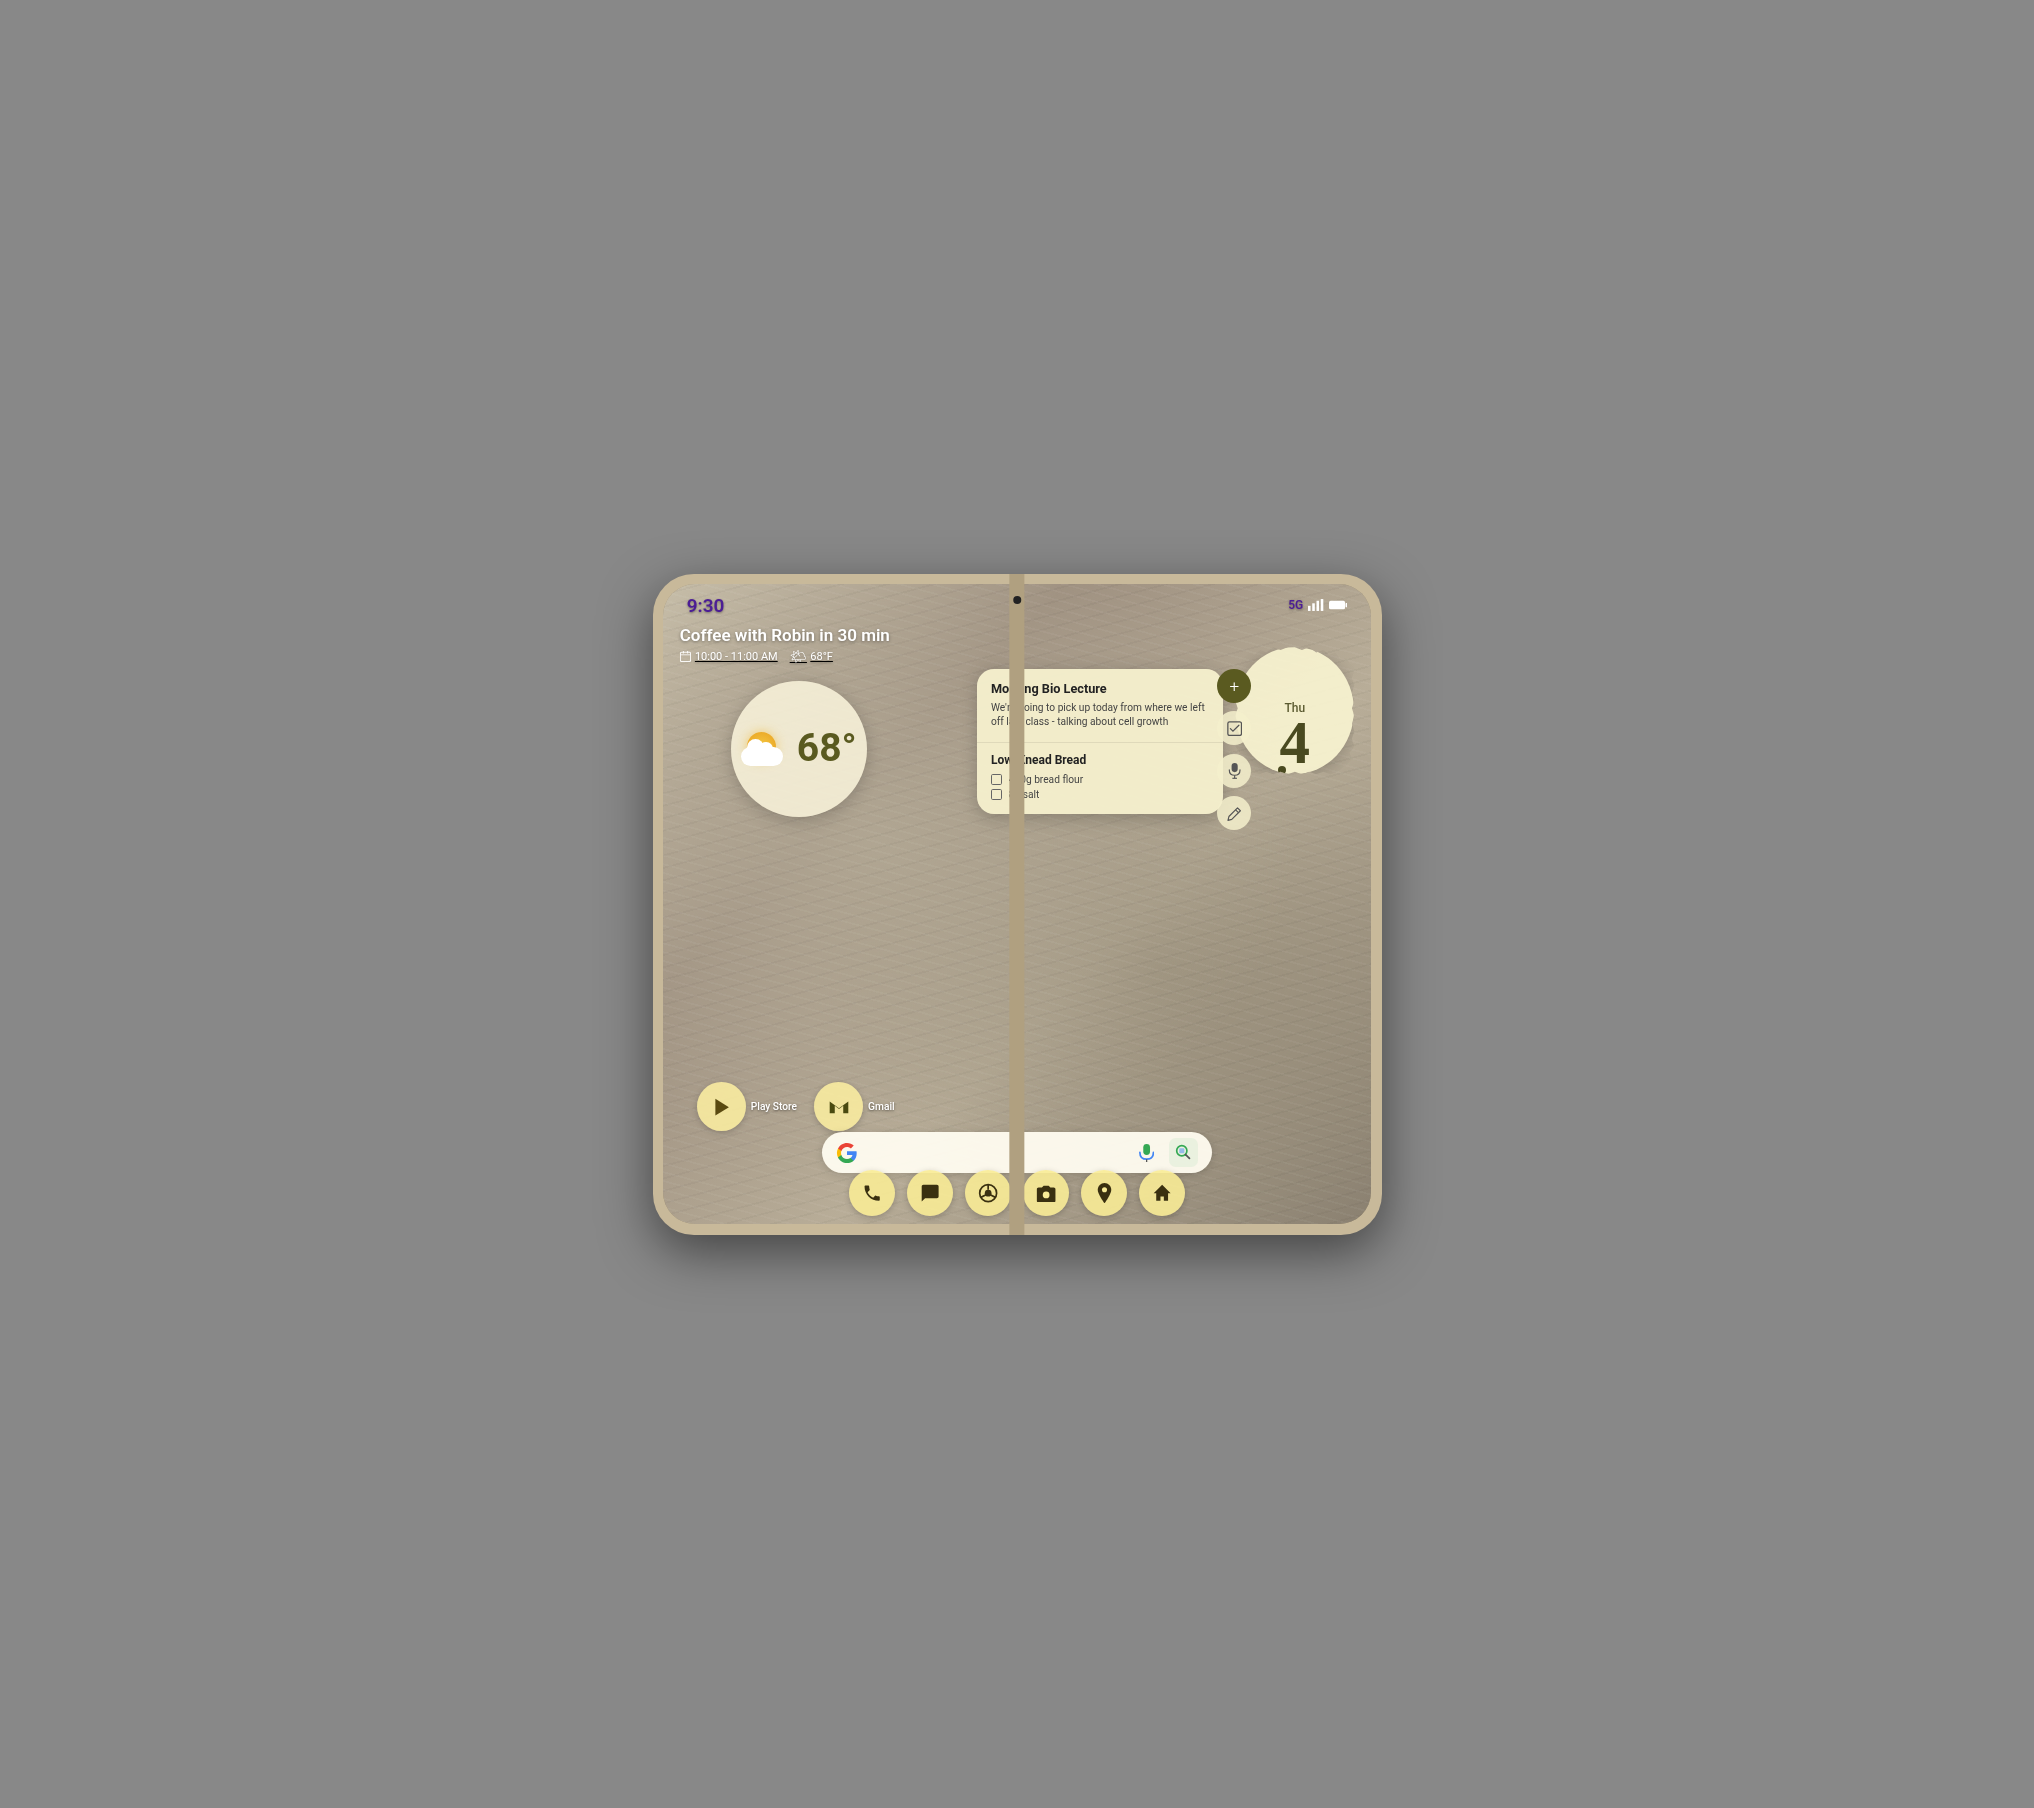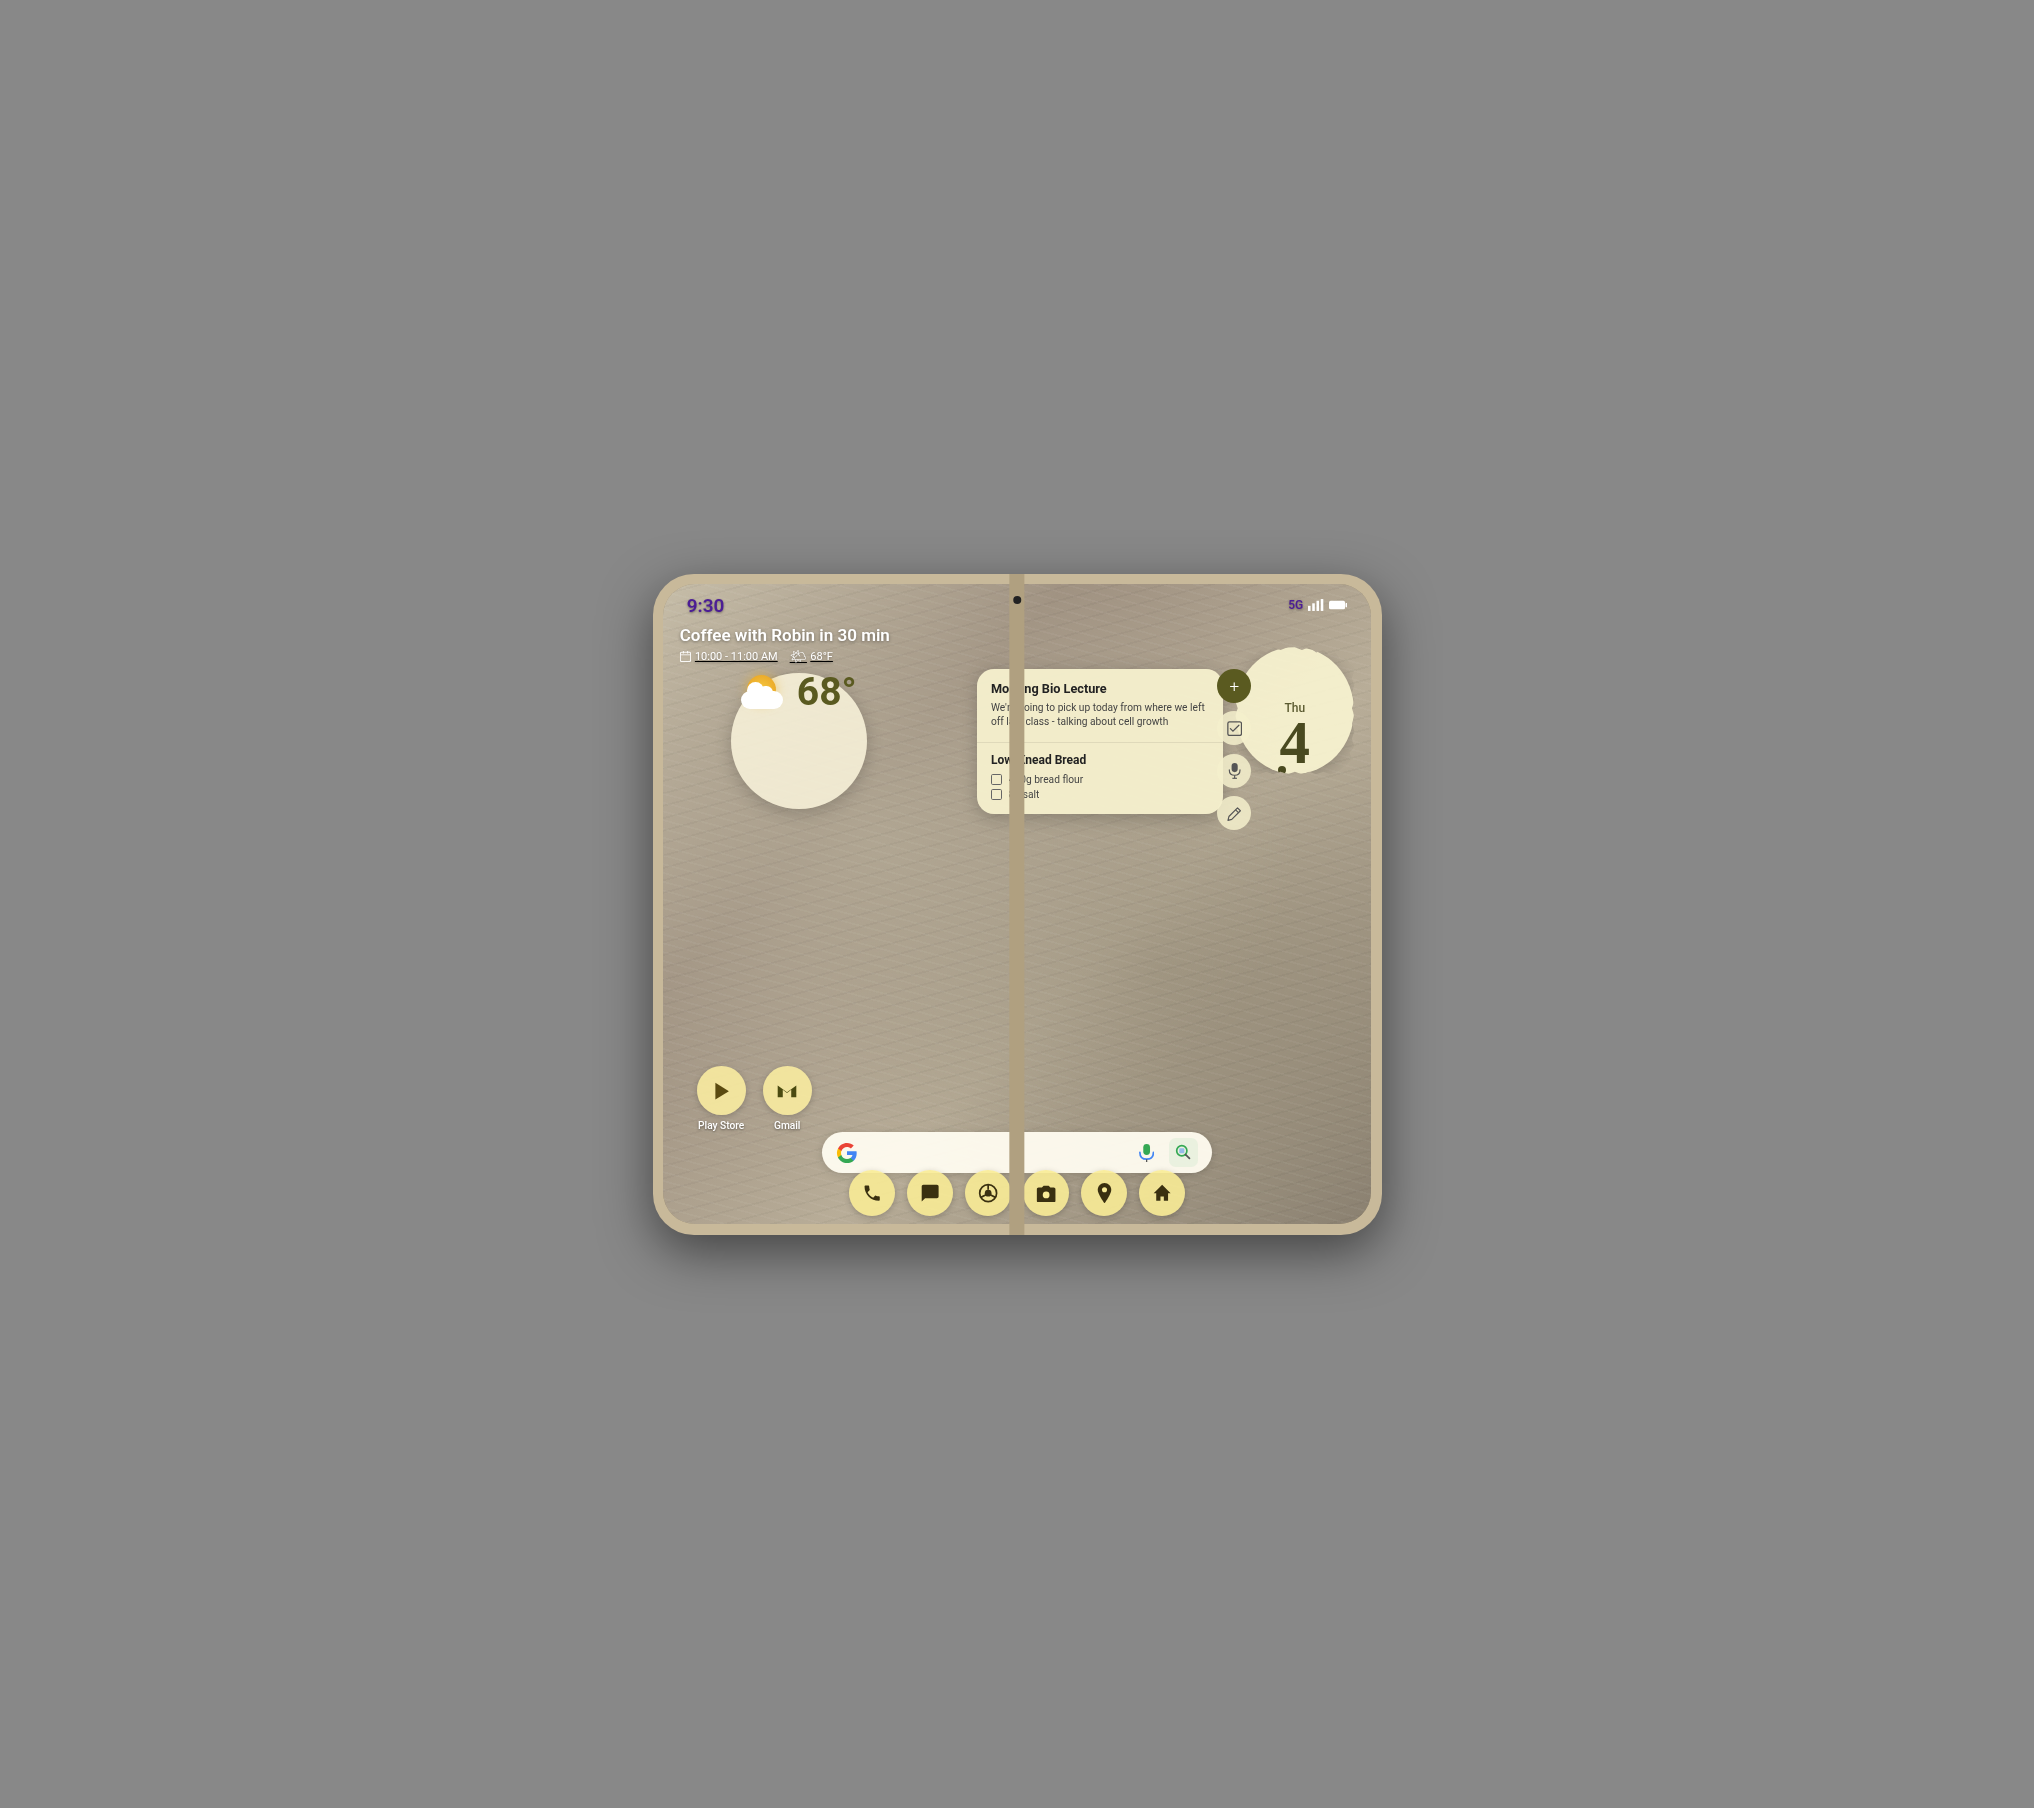--- a/index.html
+++ b/index.html
@@ -165,28 +165,28 @@
       align-items: center;
       gap: 3.4px;
       color: #fff;
       font-size: 11px;
       text-shadow: 0 0.8px 2.5px rgba(0,0,0,0.3);
     }
 
     
     .weather-widget {
       position: absolute;
-      top: 51px;
+      top: 59px;
       left: 68px;
       width: 136px;
       height: 136px;
       background: rgba(250, 245, 220, 0.85);
       border-radius: 50%;
       display: flex;
-      align-items: flex-start;
+      align-items: center;
       justify-content: center;
       box-shadow: 0 3.4px 17px rgba(0,0,0,0.2);
     }
 
     .weather-inner {
       display: flex;
       flex-direction: column;
       align-items: center;
       gap: 1.7px;
     }
@@ -397,21 +397,21 @@
       position: absolute;
       bottom: 93px;
       left: 34px;
       display: flex;
       gap: 17px;
       align-items: flex-end;
     }
 
     .app-icon-wrap {
       display: flex;
-      flex-direction: column;
+      flex-direction: row;
       align-items: center;
       gap: 5.1px;
       cursor: pointer;
     }
 
     .app-icon-circle {
       width: 49px;
       height: 49px;
       background: rgba(248, 235, 160, 0.9);
       border-radius: 50%;

